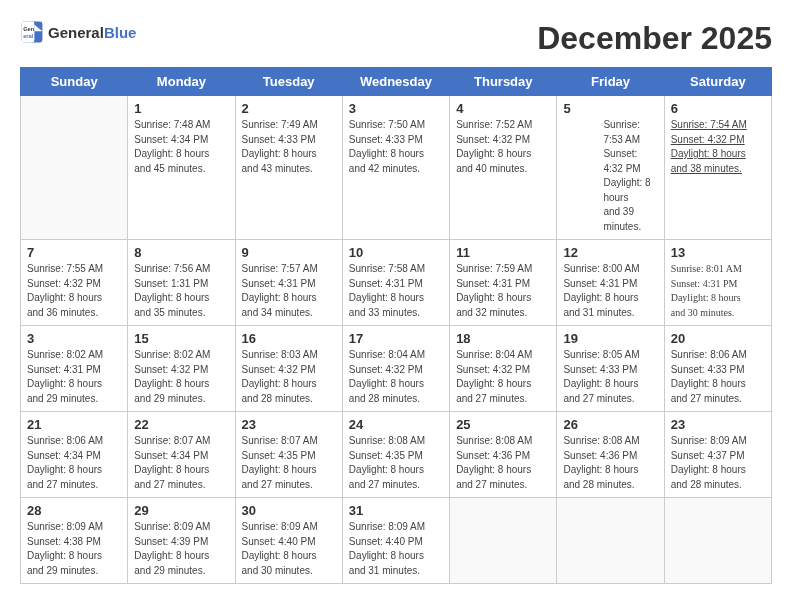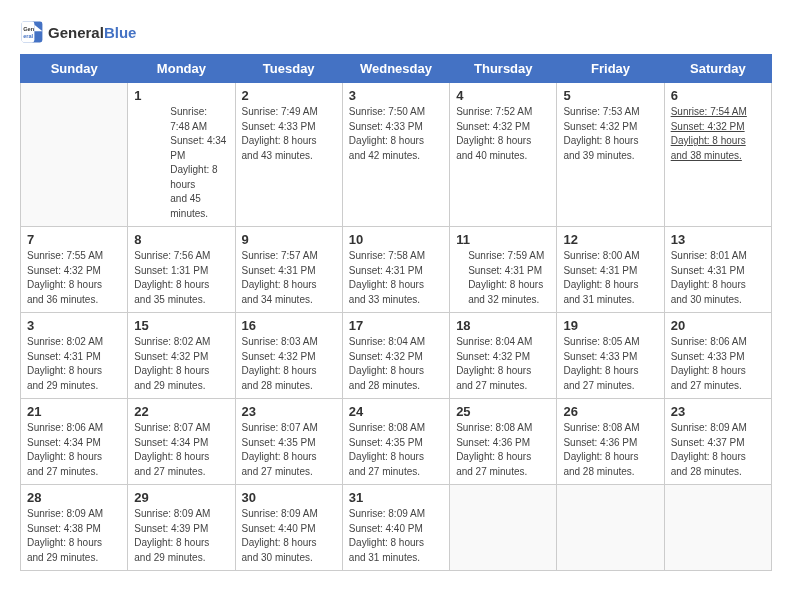--- a/index.html
+++ b/index.html
@@ -91,41 +91,42 @@
       <text x="4" y="23" font-size="7" font-weight="bold" fill="#4472C4">eral</text>
     </svg>
     <div>
       <div style="display:flex; align-items:baseline; gap:0;">
         <span style="font-size:15px; font-weight:bold; color:#333;">General</span>
         <span style="font-size:15px; font-weight:bold; color:#4472C4;">Blue</span>
       </div>
     </div>
   </div>
   <div class="title-section">
+    <div class="main-title">December 2025</div>
   </div>
 </div>
 
 <table class="calendar">
   <thead>
     <tr>
     <th>Sunday</th>
         <th>Monday</th>
         <th>Tuesday</th>
         <th>Wednesday</th>
         <th>Thursday</th>
         <th>Friday</th>
         <th>Saturday</th>
       </tr>
   </thead>
   <tbody id="calendar-body">
   <tr>
         <td class="empty" style="background-color: rgb(249, 249, 249);"></td>
         <td>
           <span class="day-number">1</span>
-          <div class="day-info" style="white-space: pre-line; margin-left: 36px;">Sunrise: 7:48 AM
+          <div class="day-info" style="white-space: pre-line;">Sunrise: 7:48 AM
 Sunset: 4:34 PM
 Daylight: 8 hours
 and 45 minutes.</div>
         </td>
         <td>
           <span class="day-number">2</span>
           <div class="day-info" style="white-space: pre-line;">Sunrise: 7:49 AM
 Sunset: 4:33 PM
 Daylight: 8 hours
 and 43 minutes.</div>
@@ -139,21 +140,21 @@
         </td>
         <td>
           <span class="day-number">4</span>
           <div class="day-info" style="white-space: pre-line;">Sunrise: 7:52 AM
 Sunset: 4:32 PM
 Daylight: 8 hours
 and 40 minutes.</div>
         </td>
         <td>
           <span class="day-number">5</span>
-          <div class="day-info" style="white-space: pre-line;">Sunrise: 7:53 AM
+          <div class="day-info" style="white-space: pre-line; margin-left: 40px;">Sunrise: 7:53 AM
 Sunset: 4:32 PM
 Daylight: 8 hours
 and 39 minutes.</div>
         </td>
         <td>
           <span class="day-number">6</span>
           <div class="day-info" style="white-space: pre-line; text-decoration: underline;">Sunrise: 7:54 AM
 Sunset: 4:32 PM
 Daylight: 8 hours
 and 38 minutes.</div>
@@ -183,35 +184,35 @@
         </td>
         <td>
           <span class="day-number">10</span>
           <div class="day-info" style="white-space: pre-line;">Sunrise: 7:58 AM
 Sunset: 4:31 PM
 Daylight: 8 hours
 and 33 minutes.</div>
         </td>
         <td>
           <span class="day-number">11</span>
-          <div class="day-info" style="white-space: pre-line; margin-left: 12px;">Sunrise: 7:59 AM
+          <div class="day-info" style="white-space: pre-line;">Sunrise: 7:59 AM
 Sunset: 4:31 PM
 Daylight: 8 hours
 and 32 minutes.</div>
         </td>
         <td>
           <span class="day-number">12</span>
           <div class="day-info" style="white-space: pre-line;">Sunrise: 8:00 AM
 Sunset: 4:31 PM
 Daylight: 8 hours
 and 31 minutes.</div>
         </td>
         <td>
           <span class="day-number">13</span>
-          <div class="day-info" style="white-space: pre-line;">Sunrise: 8:01 AM
+          <div class="day-info" style="white-space: pre-line; font-family: Liberation Serif, serif;">Sunrise: 8:01 AM
 Sunset: 4:31 PM
 Daylight: 8 hours
 and 30 minutes.</div>
         </td>
       </tr>
       <tr>
         <td>
           <span class="day-number">3</span>
           <div class="day-info" style="white-space: pre-line;">Sunrise: 8:02 AM
 Sunset: 4:31 PM

